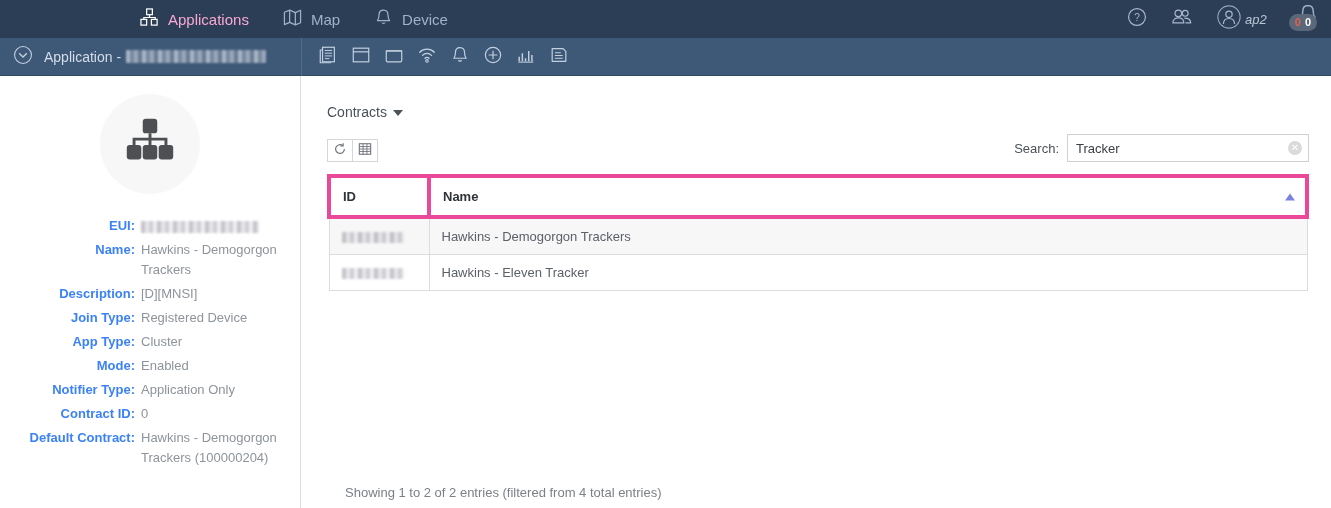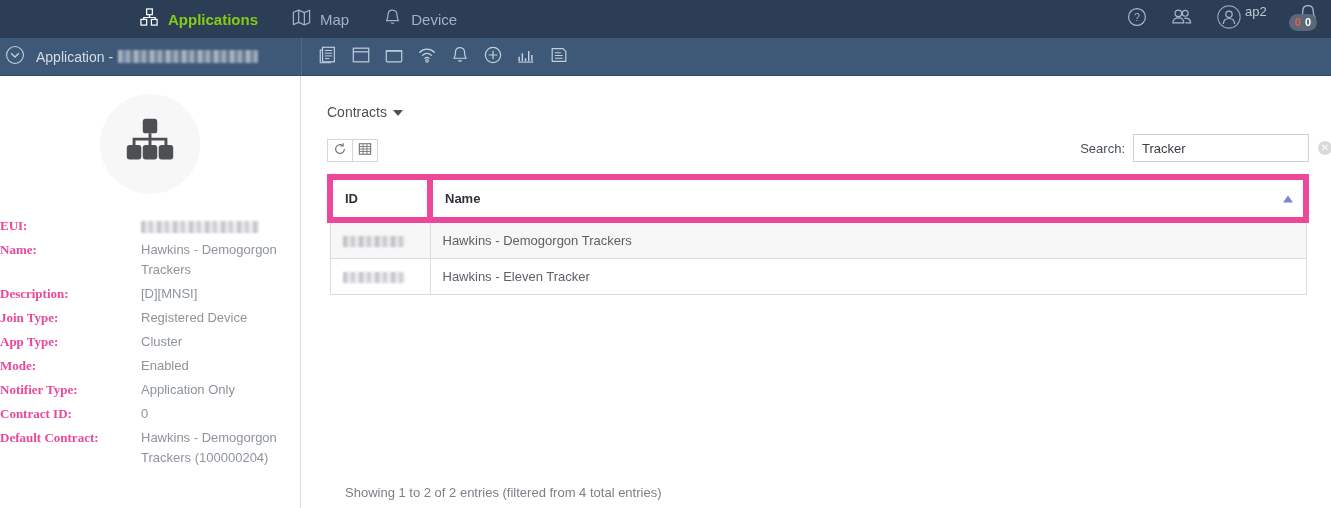--- a/index.html
+++ b/index.html
@@ -13,29 +13,29 @@
   
   .topnav {
     height: 38px; width: 100%;
     background: #2b3e55;
     display: flex; align-items: center;
     position: relative;
   }
   .nav-center { display: flex; align-items: center; margin-left: 140px; gap: 34px; }
   .nav-item { display: flex; align-items: center; gap: 9px; cursor: pointer; }
   .nav-label { font-size: 15px; color: #9fb2c8; }
-  .nav-item.active .nav-label { color: #84cc16; font-weight: bold; }
+  .nav-item.active .nav-label { color: #f9a8d4; font-weight: normal; }
   .nav-ico { display: block; }
 
   .nav-right {
     position: absolute; right: 14px; top: 0; height: 38px;
     display: flex; align-items: center; gap: 22px;
   }
   .user-name { font-size: 13px; color: #b9c7d7; margin-left: 3px; }
-  .user-wrap { display: flex; align-items: flex-start; }
+  .user-wrap { display: flex; align-items: center; font-style: italic; }
   .bell-badge {
     position: relative; display: flex; align-items: center;
   }
   .badge-pill {
     background: #5b6879; border-radius: 9px; height: 17px;
     display: flex; align-items: center; padding: 0 6px; gap: 4px;
     position: relative; z-index: 2; margin-top: 6px;
   }
   .badge-red { color: #e0624a; font-size: 11px; font-weight: bold; }
   .badge-white { color: #ffffff; font-size: 11px; font-weight: bold; }
@@ -43,21 +43,21 @@
 
   
   .subheader {
     height: 38px; width: 100%;
     background: #3e5878;
     display: flex; align-items: center;
     border-bottom: 1px solid #33495f;
   }
   .crumb-zone {
     width: 301px; display: flex; align-items: center; gap: 10px;
-    padding-left: 4px; height: 38px;
+    padding-left: 12px; height: 38px;
   }
   .crumb-text { font-size: 14px; color: #d4dde8; display: flex; align-items: center; gap: 5px; }
   .redact {
     display: inline-block;
     background-image:
       repeating-linear-gradient(90deg,
         rgba(255,255,255,.55) 0 4px, rgba(255,255,255,.30) 4px 8px,
         rgba(255,255,255,.48) 8px 12px, rgba(255,255,255,.22) 12px 16px);
     filter: blur(1.1px);
     border-radius: 1px;
@@ -91,23 +91,23 @@
     overflow: hidden;
   }
   .avatar-circle {
     width: 100px; height: 100px; border-radius: 50%;
     background: #f7f7f7; margin: 0 auto 22px auto;
     display: flex; align-items: center; justify-content: center;
   }
   .fields { padding-right: 8px; }
   .frow { display: flex; margin-bottom: 4px; }
   .flabel {
-    width: 141px; padding-right: 6px;
-    font-size: 13px; font-weight: bold; color: #ec4899;
-    line-height: 20px; flex-shrink: 0; font-family: Liberation Serif, serif;
+    width: 141px; text-align: right; padding-right: 6px;
+    font-size: 13px; font-weight: bold; color: #3b82f6;
+    line-height: 20px; flex-shrink: 0;
   }
   .fval {
     font-size: 13px; color: #8d949b; line-height: 20px;
     width: 150px; word-wrap: break-word;
   }
 
   
   .content { flex: 1; padding: 16px 22px 0 26px; position: relative; }
   .dropdown-head {
     font-size: 14px; color: #4a5159; cursor: pointer;
@@ -124,38 +124,38 @@
   .btn-group { display: flex; }
   .tbtn {
     width: 26px; height: 23px; border: 1px solid #d6d6d6;
     background: #fff; display: flex; align-items: center; justify-content: center;
     cursor: pointer;
   }
   .tbtn + .tbtn { margin-left: -1px; }
   .search-wrap { display: flex; align-items: center; gap: 8px; }
   .search-label { font-size: 13px; color: #4a5159; }
   .search-box {
-    width: 176px; height: 28px; border: 1px solid #d0d0d0;
+    width: 242px; height: 28px; border: 1px solid #d0d0d0;
     display: flex; align-items: center; padding: 0 6px 0 8px; background:#fff;
   }
   .search-box input {
     border: none; outline: none; flex: 1;
     font-size: 13px; color: #3a4047; font-family: "Liberation Sans", sans-serif;
     background: transparent;
   }
   .clear-x {
     width: 14px; height: 14px; border-radius: 50%; background: #dadada;
     color: #fff; font-size: 10px; line-height: 14px; text-align: center;
     cursor: pointer; flex-shrink: 0;
   }
 
   
   table.grid { width: 100%; border-collapse: collapse; background: #fff; }
   table.grid th {
-    border: 6px solid #ec4899; background: #fff;
+    border: 4px solid #ec4899; background: #fff;
     font-size: 13px; color: #2e3338; text-align: left;
     padding: 11px 12px; font-weight: bold; position: relative;
   }
   table.grid td {
     border: 1px solid #dcdcdc; font-size: 13px; color: #5b6168;
     padding: 10px 12px; height: 35px;
   }
   tr.row-hl td { background: #f7f7f7; }
   .col-id { width: 100px; }
   .sort-asc {

